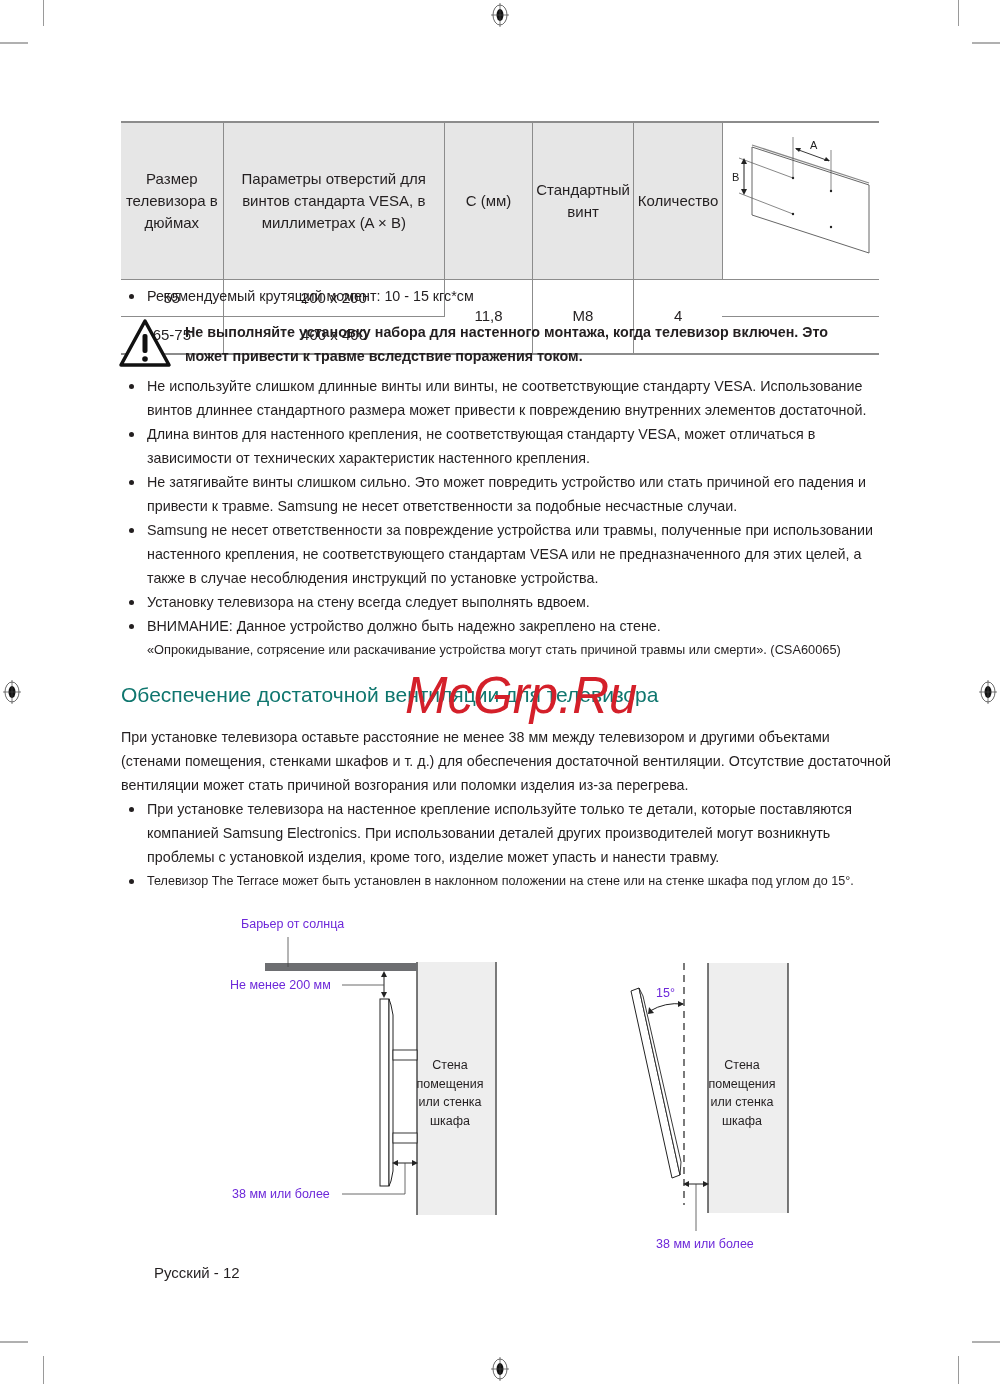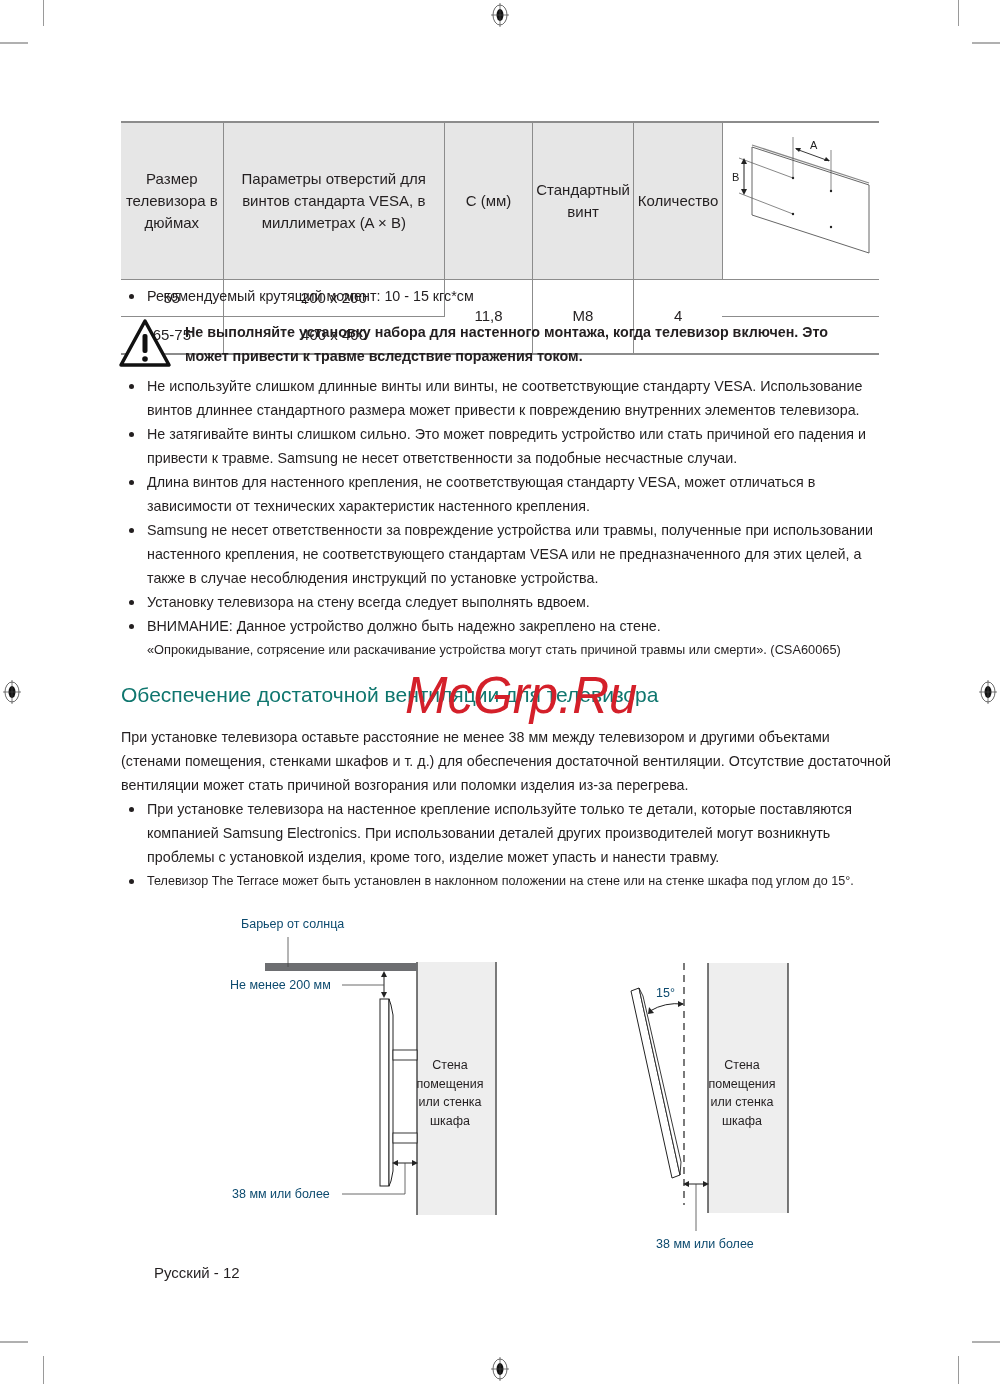--- a/index.html
+++ b/index.html
@@ -32,21 +32,21 @@
   .bullets li::before { content: ""; position: absolute; left: 1px; top: 10px; width: 5px; height: 5px; border-radius: 50%; background: #231f20; }
   .bullets li.small { font-size: 12.6px; }
   .caution-line { font-size: 12.8px; display: block; }
 
   .warning-text { position: absolute; left: 185px; top: 320px; width: 680px; font-size: 14.3px; line-height: 24px; font-weight: bold; }
 
   h2.section { position: absolute; left: 121px; top: 683px; margin: 0; font-size: 21px; font-weight: normal; color: #0f766e; }
   .watermark { position: absolute; left: 405px; top: 666px; font-size: 51px; font-style: italic; color: #d4202a; letter-spacing: 0px; font-family: "Liberation Sans", sans-serif; }
   .para { position: absolute; left: 121px; top: 725px; width: 770px; font-size: 14.3px; line-height: 24px; margin: 0; }
 
-  .diag-label { position: absolute; font-size: 12.5px; color: #0c4a6e; white-space: nowrap; }
+  .diag-label { position: absolute; font-size: 12.5px; color: #6d28d9; white-space: nowrap; }
   .wall-label { position: absolute; font-size: 12.5px; color: #231f20; text-align: center; line-height: 18.5px; width: 68px; }
 
   .footer { position: absolute; left: 121px; top: 1264px; font-size: 15px; color: #231f20; margin-left: 33px; }
 </style>
 </head>
 <body>
 
 <div class="crop-v" style="left:43px; top:0; height:26px;"></div>
 <div class="crop-v" style="left:958px; top:0; height:26px;"></div>
 <div class="crop-h" style="left:0; top:42px; width:28px;"></div>
@@ -133,23 +133,23 @@
 </ul>
 
 <svg class="abs" style="left:118px; top:318px;" width="54" height="50" viewBox="0 0 54 50">
   <polygon points="27,3 51,47 3,47" fill="#fff" stroke="#111" stroke-width="3.5" stroke-linejoin="round"></polygon>
   <rect x="24.5" y="16" width="5" height="19" rx="2" fill="#111"></rect>
   <circle cx="27" cy="41" r="2.8" fill="#111"></circle>
 </svg>
 <div class="warning-text">Не выполняйте установку набора для настенного монтажа, когда телевизор включен. Это может привести к травме вследствие поражения током.</div>
 
 <ul class="bullets" style="top:374px;">
-  <li>Не используйте слишком длинные винты или винты, не соответствующие стандарту VESA. Использование винтов длиннее стандартного размера может привести к повреждению внутренних элементов телевизора.</li>
+  <li>Не используйте слишком длинные винты или винты, не соответствующие стандарту VESA. Использование винтов длиннее стандартного размера может привести к повреждению внутренних элементов достаточной.</li>
+  <li>Длина винтов для настенного крепления, не соответствующая стандарту VESA, может отличаться в зависимости от технических характеристик настенного крепления.</li>
   <li>Не затягивайте винты слишком сильно. Это может повредить устройство или стать причиной его падения и привести к травме. Samsung не несет ответственности за подобные несчастные случаи.</li>
-  <li>Длина винтов для настенного крепления, не соответствующая стандарту VESA, может отличаться в зависимости от технических характеристик настенного крепления.</li>
   <li>Samsung не несет ответственности за повреждение устройства или травмы, полученные при использовании настенного крепления, не соответствующего стандартам VESA или не предназначенного для этих целей, а также в случае несоблюдения инструкций по установке устройства.</li>
   <li>Установку телевизора на стену всегда следует выполнять вдвоем.</li>
   <li>
     <span>ВНИМАНИЕ</span><span>: Данное устройство должно быть надежно закреплено на стене.</span>
     <span class="caution-line">«Опрокидывание, сотрясение или раскачивание устройства могут стать причиной травмы или смерти». (CSA60065)</span>
   </li>
 </ul>
 
 <h2 class="section">Обеспечение достаточной вентиляции для телевизора</h2>
 <div class="watermark">McGrp.Ru</div>

